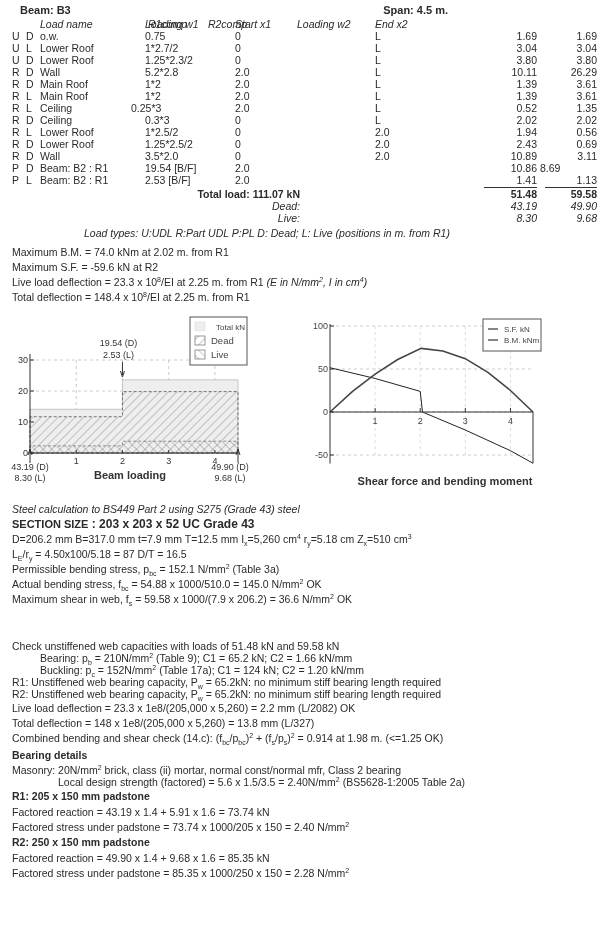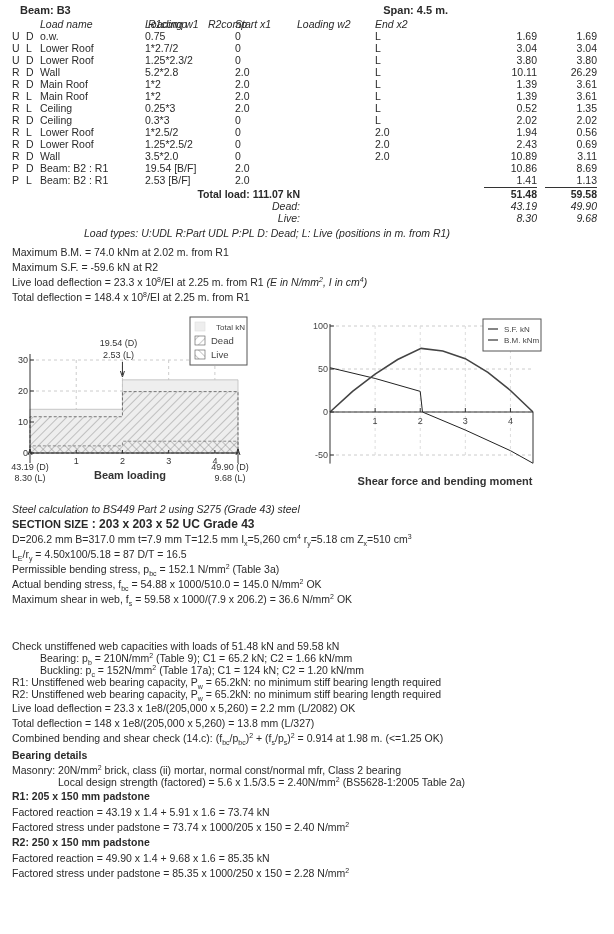--- a/index.html
+++ b/index.html
@@ -95,21 +95,21 @@
       <span style="left: 235px;">2.0</span>
       <span style="left: 297px;"></span>
       <span style="left: 375px;">L</span>
       <span style="left: 480px; width: 57px; text-align: right;">1.39</span>
       <span style="left: 540px; width: 57px; text-align: right;">3.61</span>
     </div>
     <div class="tbl-row" style="top: 102px;">
       <span style="left: 12px;">R</span>
       <span style="left: 26px;">L</span>
       <span style="left: 40px;">Ceiling</span>
-      <span style="left: 145px;">0.25*3</span>
+      <span style="left: 131px;">0.25*3</span>
       <span style="left: 235px;">2.0</span>
       <span style="left: 297px;"></span>
       <span style="left: 375px;">L</span>
       <span style="left: 480px; width: 57px; text-align: right;">0.52</span>
       <span style="left: 540px; width: 57px; text-align: right;">1.35</span>
     </div>
     <div class="tbl-row" style="top: 114px;">
       <span style="left: 12px;">R</span>
       <span style="left: 26px;">D</span>
       <span style="left: 40px;">Ceiling</span>
@@ -155,21 +155,21 @@
     </div>
     <div class="tbl-row" style="top: 162px;">
       <span style="left: 12px;">P</span>
       <span style="left: 26px;">D</span>
       <span style="left: 40px;">Beam: B2 : R1</span>
       <span style="left: 145px;">19.54 [B/F]</span>
       <span style="left: 235px;">2.0</span>
       <span style="left: 297px;"></span>
       <span style="left: 375px;"></span>
       <span style="left: 480px; width: 57px; text-align: right;">10.86</span>
-      <span style="left: 540px; width: 57px; text-align: right;">8.69</span>
+      <span style="left: 540px; width: 57px; text-align: left;">8.69</span>
     </div>
     <div class="tbl-row" style="top: 174px;">
       <span style="left: 12px;">P</span>
       <span style="left: 26px;">L</span>
       <span style="left: 40px;">Beam: B2 : R1</span>
       <span style="left: 145px;">2.53 [B/F]</span>
       <span style="left: 235px;">2.0</span>
       <span style="left: 297px;"></span>
       <span style="left: 375px;"></span>
       <span style="left: 480px; width: 57px; text-align: right; border-bottom: none;">1.41</span>

